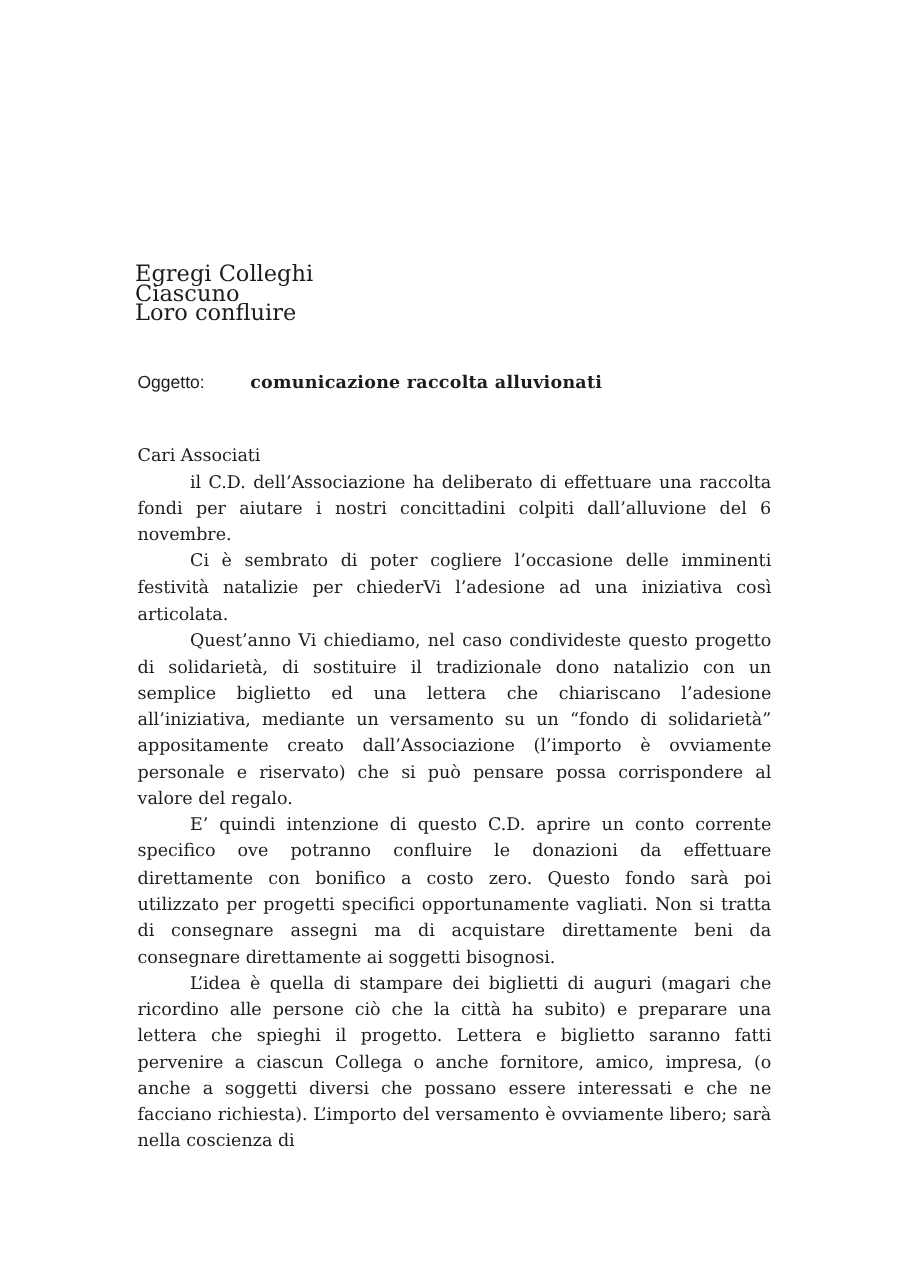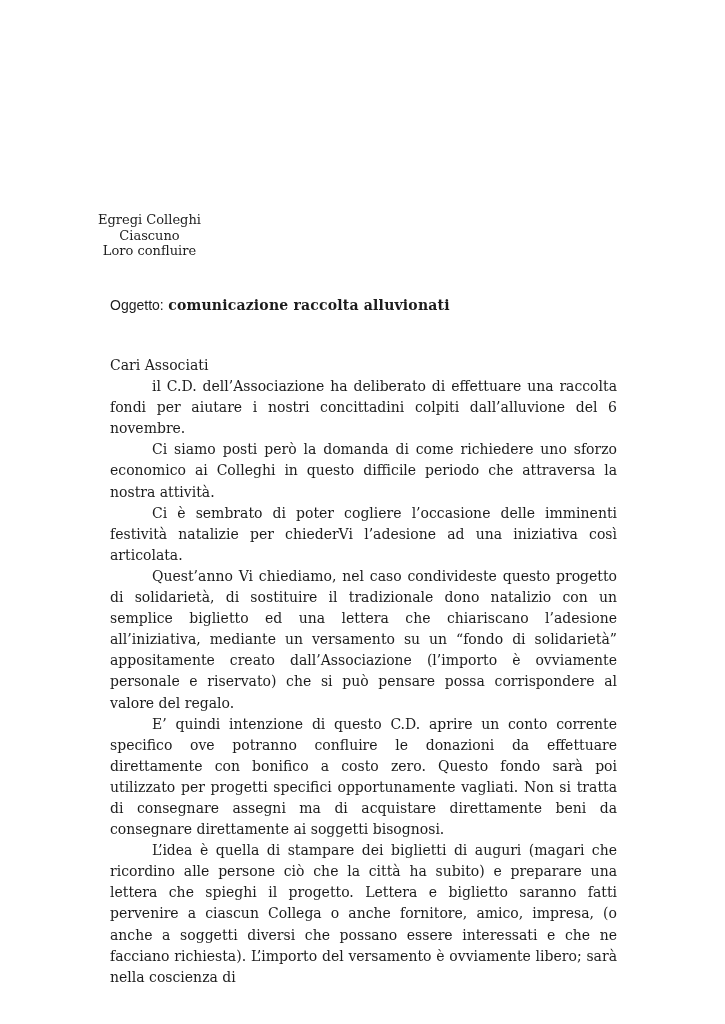--- a/index.html
+++ b/index.html
@@ -11,40 +11,40 @@
     position: relative;
     width: 725px;
     height: 1024px;
     background: #ffffff;
     overflow: hidden;
     font-family: "DejaVu Serif", serif;
     color: #1c1c1c;
   }
   .recipient {
     position: absolute;
-    left: 98px;
+    left: 108px;
     top: 212px;
-    font-size: 13px;
+    font-size: 18px;
     line-height: 15.5px;
-    text-align: center;
   }
   .subject-row {
     position: absolute;
     left: 110px;
     top: 297px;
     font-size: 14px;
   }
   .subject-label {
     font-family: "Liberation Sans", sans-serif;
     display: inline-block;
     vertical-align: baseline;
   }
   .subject-text {
     display: inline-block;
     font-weight: bold;
+    margin-left: 32px;
     letter-spacing: 0.2px;
   }
   .letter-body {
     position: absolute;
     left: 110px;
     top: 355px;
     width: 507px;
     font-size: 14px;
     line-height: 21.1px;
   }
@@ -69,20 +69,19 @@
   </div>
 
   <div class="subject-row">
     <span class="subject-label">Oggetto:</span>
     <span class="subject-text">comunicazione raccolta alluvionati</span>
   </div>
 
   <div class="letter-body">
     <div class="salutation">Cari Associati</div>
     <p>il C.D. dell’Associazione ha deliberato di effettuare una raccolta fondi per aiutare i nostri concittadini colpiti dall’alluvione del 6 novembre.</p>
-    <p>Ci siamo posti però la domanda di come richiedere uno sforzo economico ai Colleghi in questo difficile periodo che attraversa la nostra attività.</p>
     <p>Ci è sembrato di poter cogliere l’occasione delle imminenti festività natalizie per chiederVi l’adesione ad una iniziativa così articolata.</p>
     <p>Quest’anno Vi chiediamo, nel caso condivideste questo progetto di solidarietà, di sostituire il tradizionale dono natalizio con un semplice biglietto ed una lettera che chiariscano l’adesione all’iniziativa, mediante un versamento su un “fondo di solidarietà” appositamente creato dall’Associazione (l’importo è ovviamente personale e riservato) che si può pensare possa corrispondere al valore del regalo.</p>
     <p>E’ quindi intenzione di questo C.D. aprire un conto corrente specifico ove potranno confluire le donazioni da effettuare direttamente con bonifico a costo zero. Questo fondo sarà poi utilizzato per progetti specifici opportunamente vagliati. Non si tratta di consegnare assegni ma di acquistare direttamente beni da consegnare direttamente ai soggetti bisognosi.</p>
     <p>L’idea è quella di stampare dei biglietti di auguri (magari che ricordino alle persone ciò che la città ha subito) e preparare una lettera che spieghi il progetto. Lettera e biglietto saranno fatti pervenire a ciascun Collega o anche fornitore, amico, impresa, (o anche a soggetti diversi che possano essere interessati e che ne facciano richiesta). L’importo del versamento è ovviamente libero; sarà nella coscienza di</p>
   </div>
 
 </div>
 
 </body></html>

